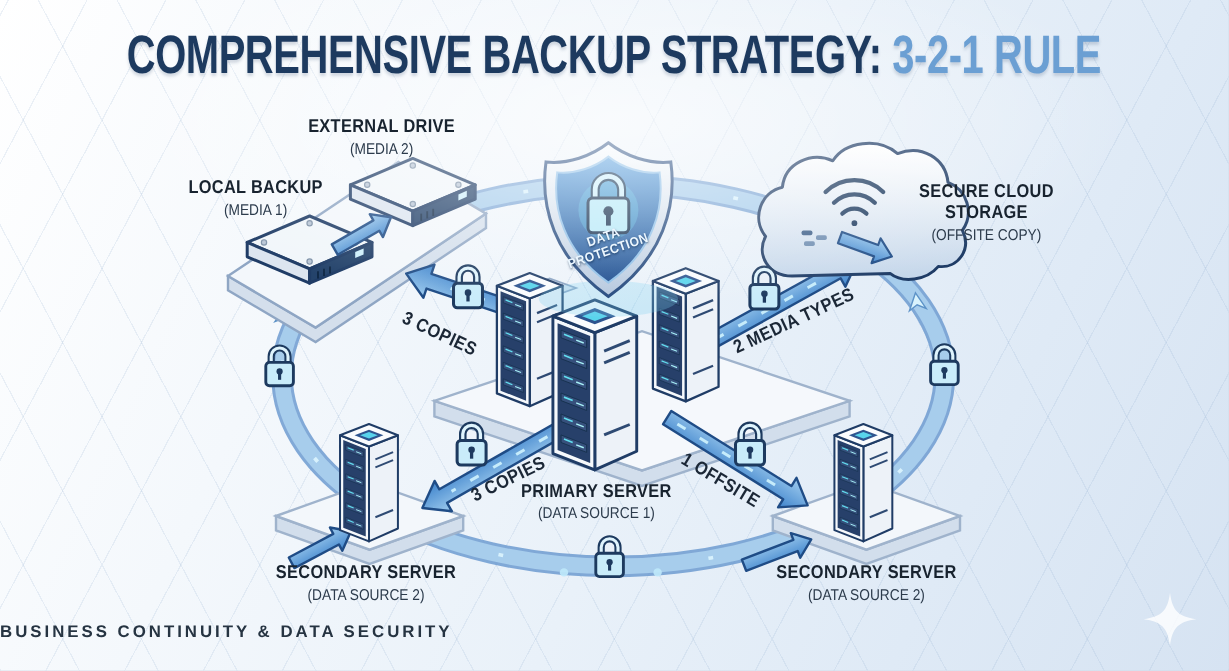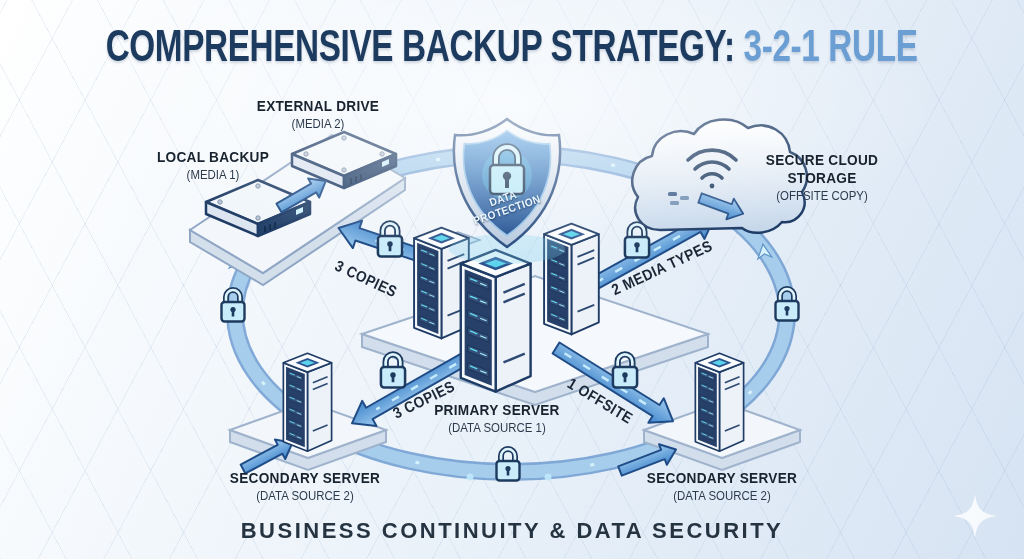--- a/index.html
+++ b/index.html
@@ -36,22 +36,22 @@
     position:absolute;font-size:15.5px;font-weight:800;color:#1b2736;
     white-space:nowrap;letter-spacing:.5px;z-index:6;
   }
   .shield-label{
     position:absolute;left:505px;top:204px;z-index:7;text-align:center;color:#ecf7ff;
     font-size:11px;font-weight:800;line-height:1.1;letter-spacing:.4px;white-space:nowrap;
     transform:translate(-50%,-50%) rotate(-19deg) scaleX(.92);
     text-shadow:0 1px 2px rgba(8,35,70,.65);
   }
   .footer{
-    position:absolute;left:0;right:0;top:518px;text-align:center;z-index:6;
-    font-size:22px;font-weight:600;letter-spacing:2.5px;color:#263442;
+    position:absolute;left:0;right:0;top:518px;z-index:6;
+    font-size:14px;font-weight:600;letter-spacing:2.5px;color:#263442;
   }
 </style>
 </head>
 <body>
 
 <div class="stage">
 
   <svg class="art" width="1024" height="559" viewBox="0 0 1024 559">
     <defs>
       <linearGradient id="ga" x1="0" y1="0" x2="0" y2="1">

